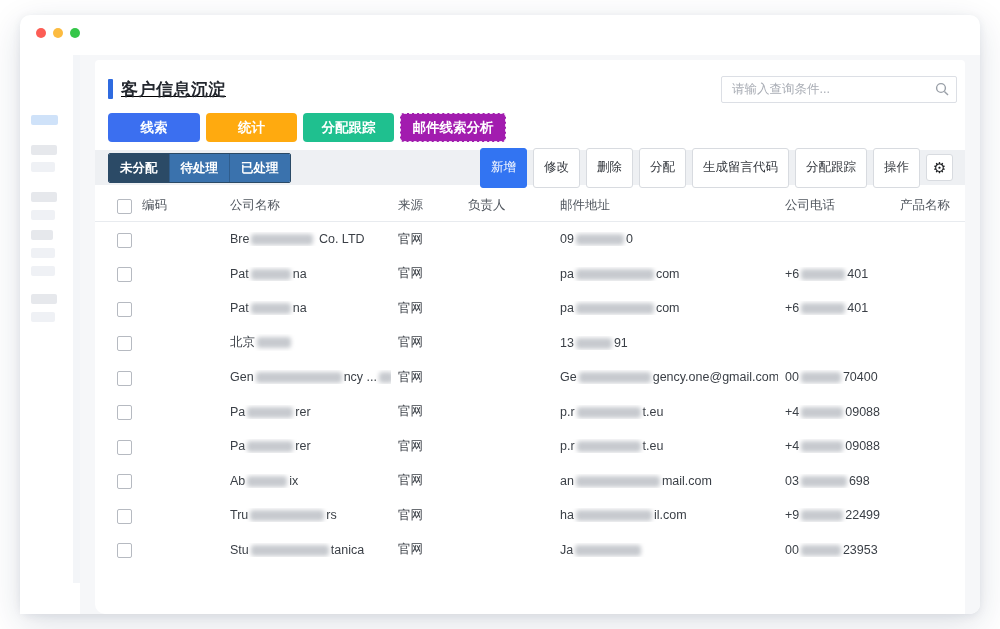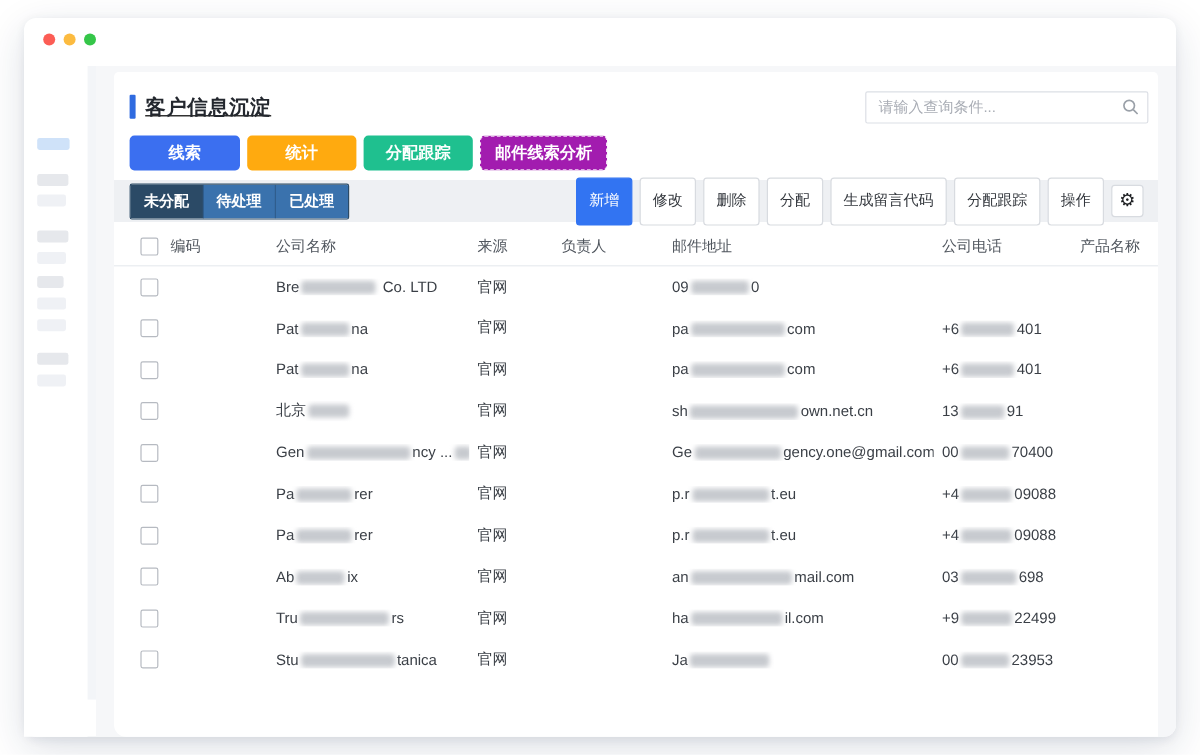--- a/index.html
+++ b/index.html
@@ -171,21 +171,20 @@
             <div class="tcell"><span>pa</span><span class="redact" style="width: 78px;"></span><span>com</span></div>
             <div class="tcell"><span>+6</span><span class="redact" style="width: 44px;"></span><span>401</span></div>
             <div class="tcell"></div>
           </div>
           <div class="trow grid">
             <div class="cbcell"><span class="cbx"></span></div>
             <div class="tcell"></div>
             <div class="tcell"><span>北京</span><span class="redact" style="width: 34px;"></span></div>
             <div class="tcell">官网</div>
             <div class="tcell"></div>
-            <div class="tcell"><span>sh</span><span class="redact" style="width: 90px;"></span><span>own.net.cn</span></div>
             <div class="tcell"><span>13</span><span class="redact" style="width: 36px;"></span><span>91</span></div>
             <div class="tcell"></div>
           </div>
           <div class="trow grid">
             <div class="cbcell"><span class="cbx"></span></div>
             <div class="tcell"></div>
             <div class="tcell"><span>Gen</span><span class="redact" style="width: 86px;"></span><span>ncy ...</span><span class="redact" style="width: 14px;"></span></div>
             <div class="tcell">官网</div>
             <div class="tcell"></div>
             <div class="tcell"><span>Ge</span><span class="redact" style="width: 72px;"></span><span>gency.one@gmail.com</span></div>

